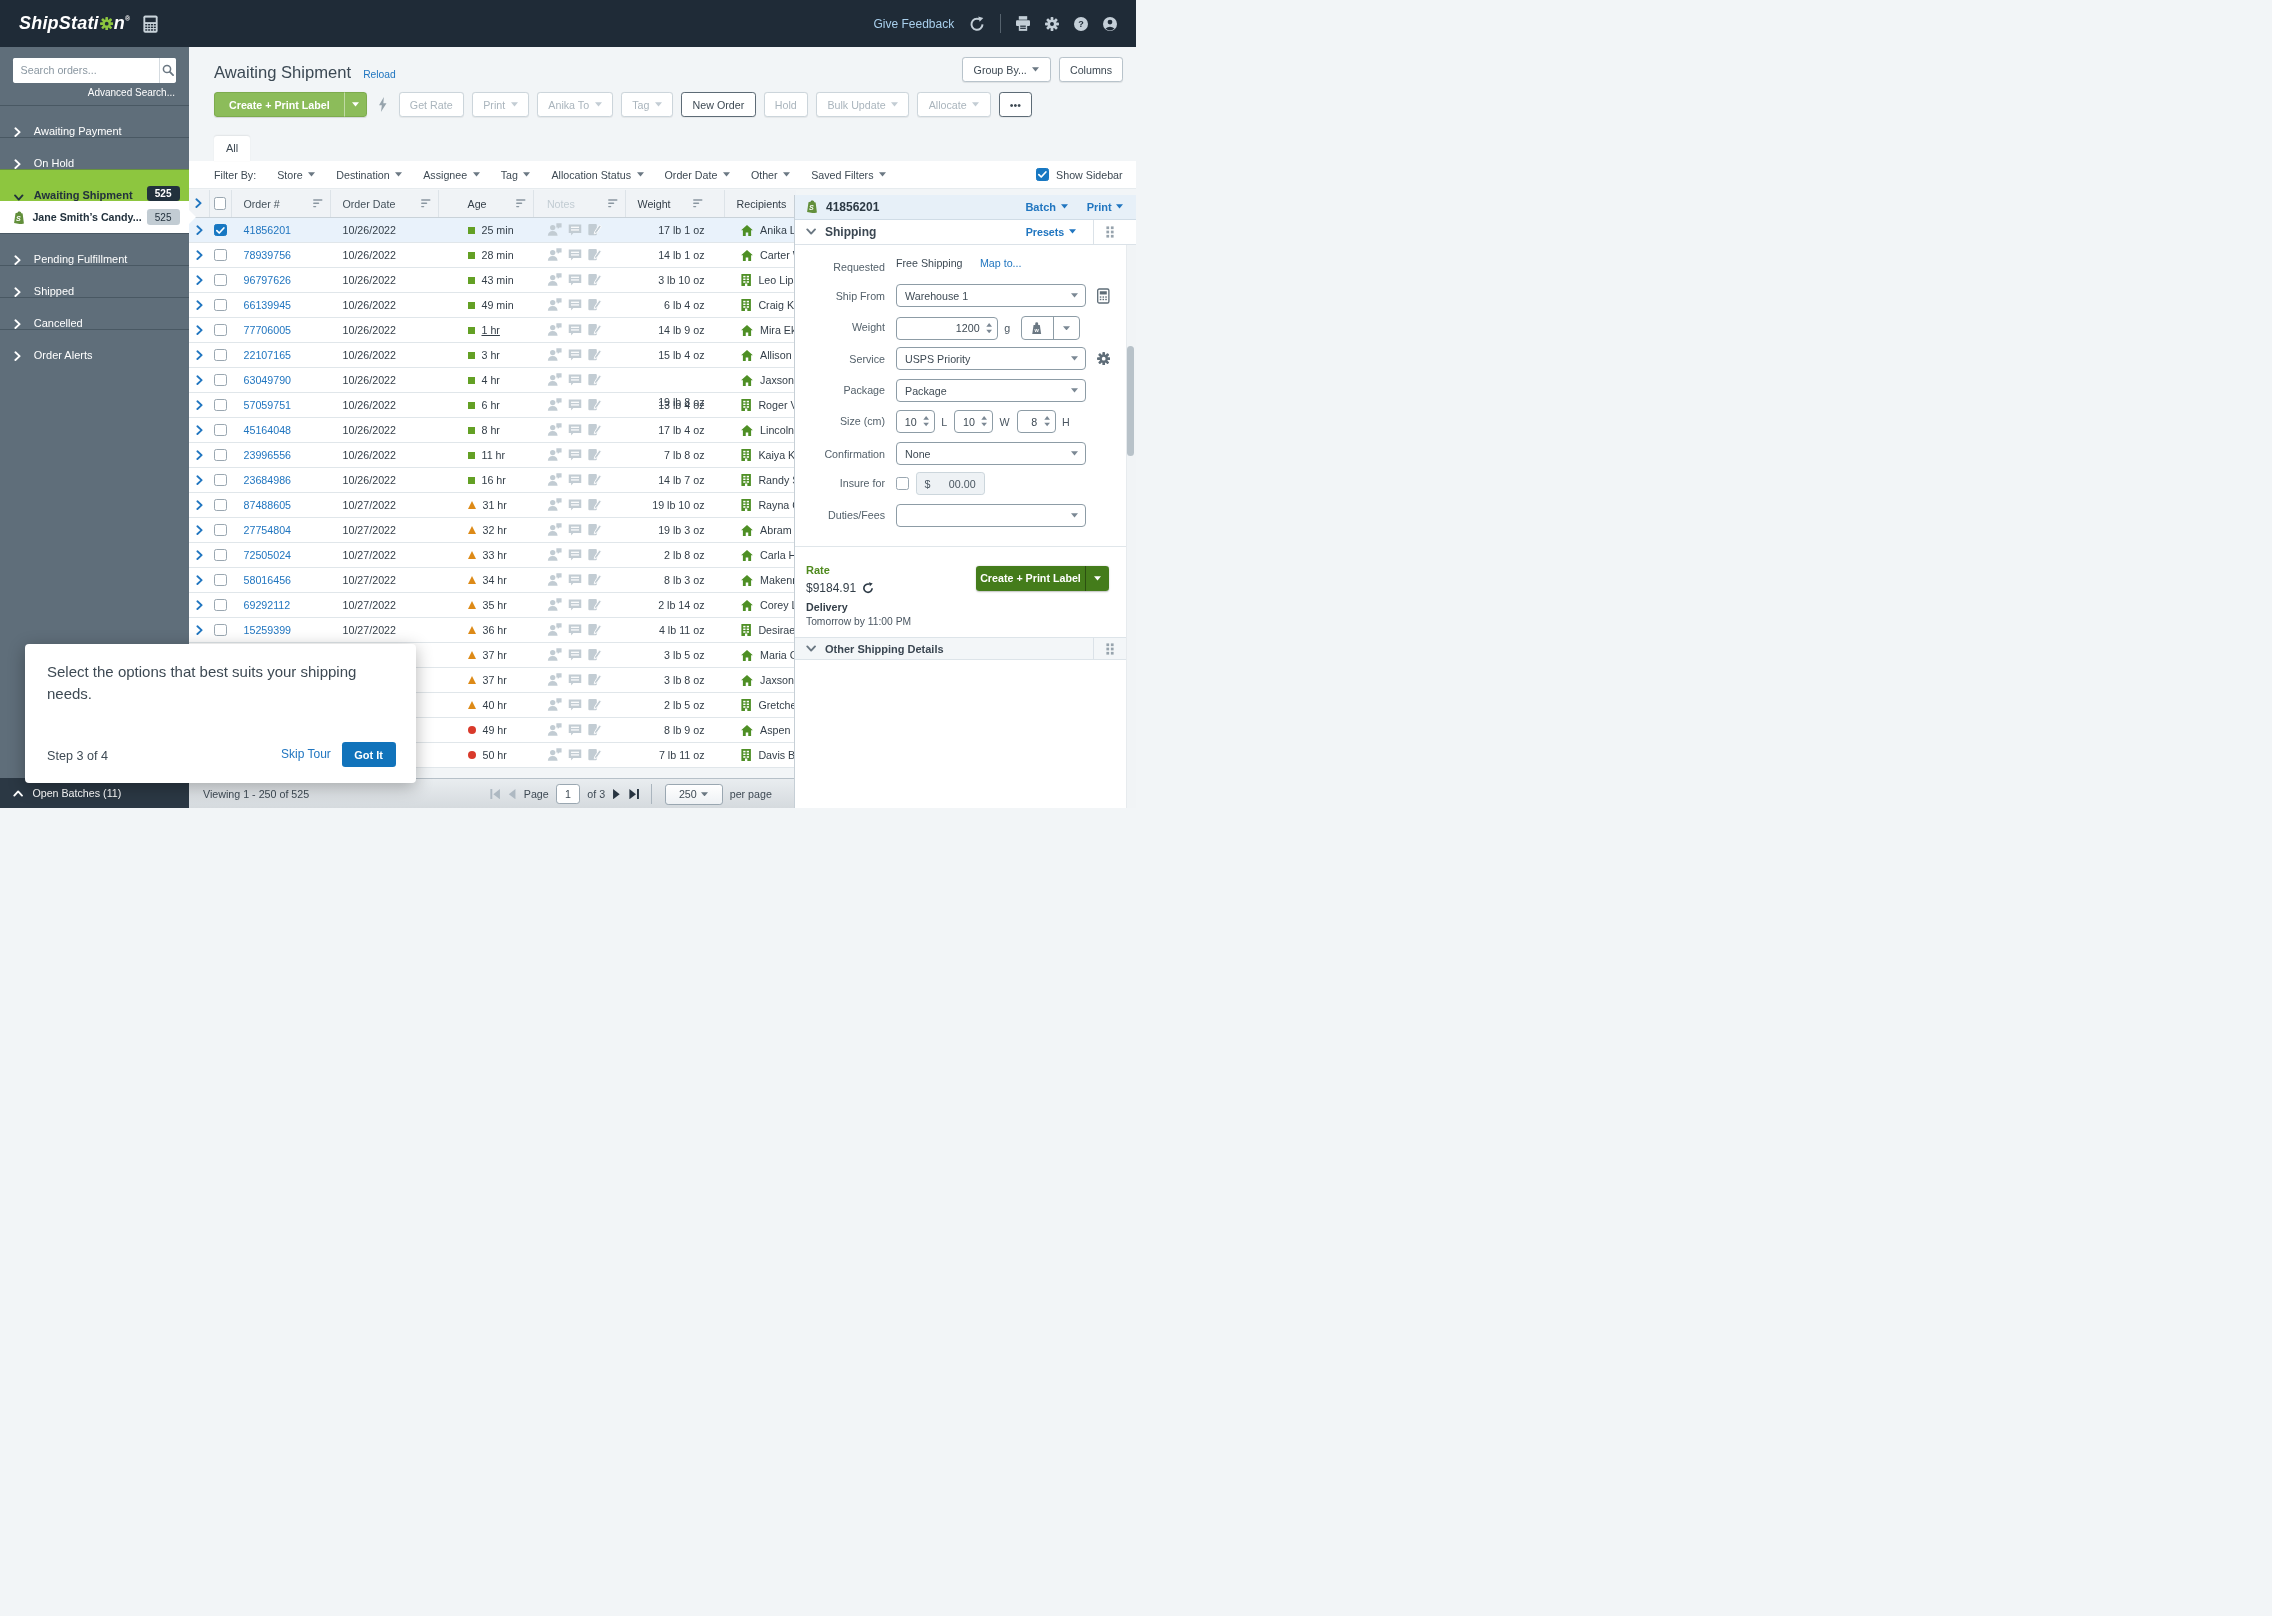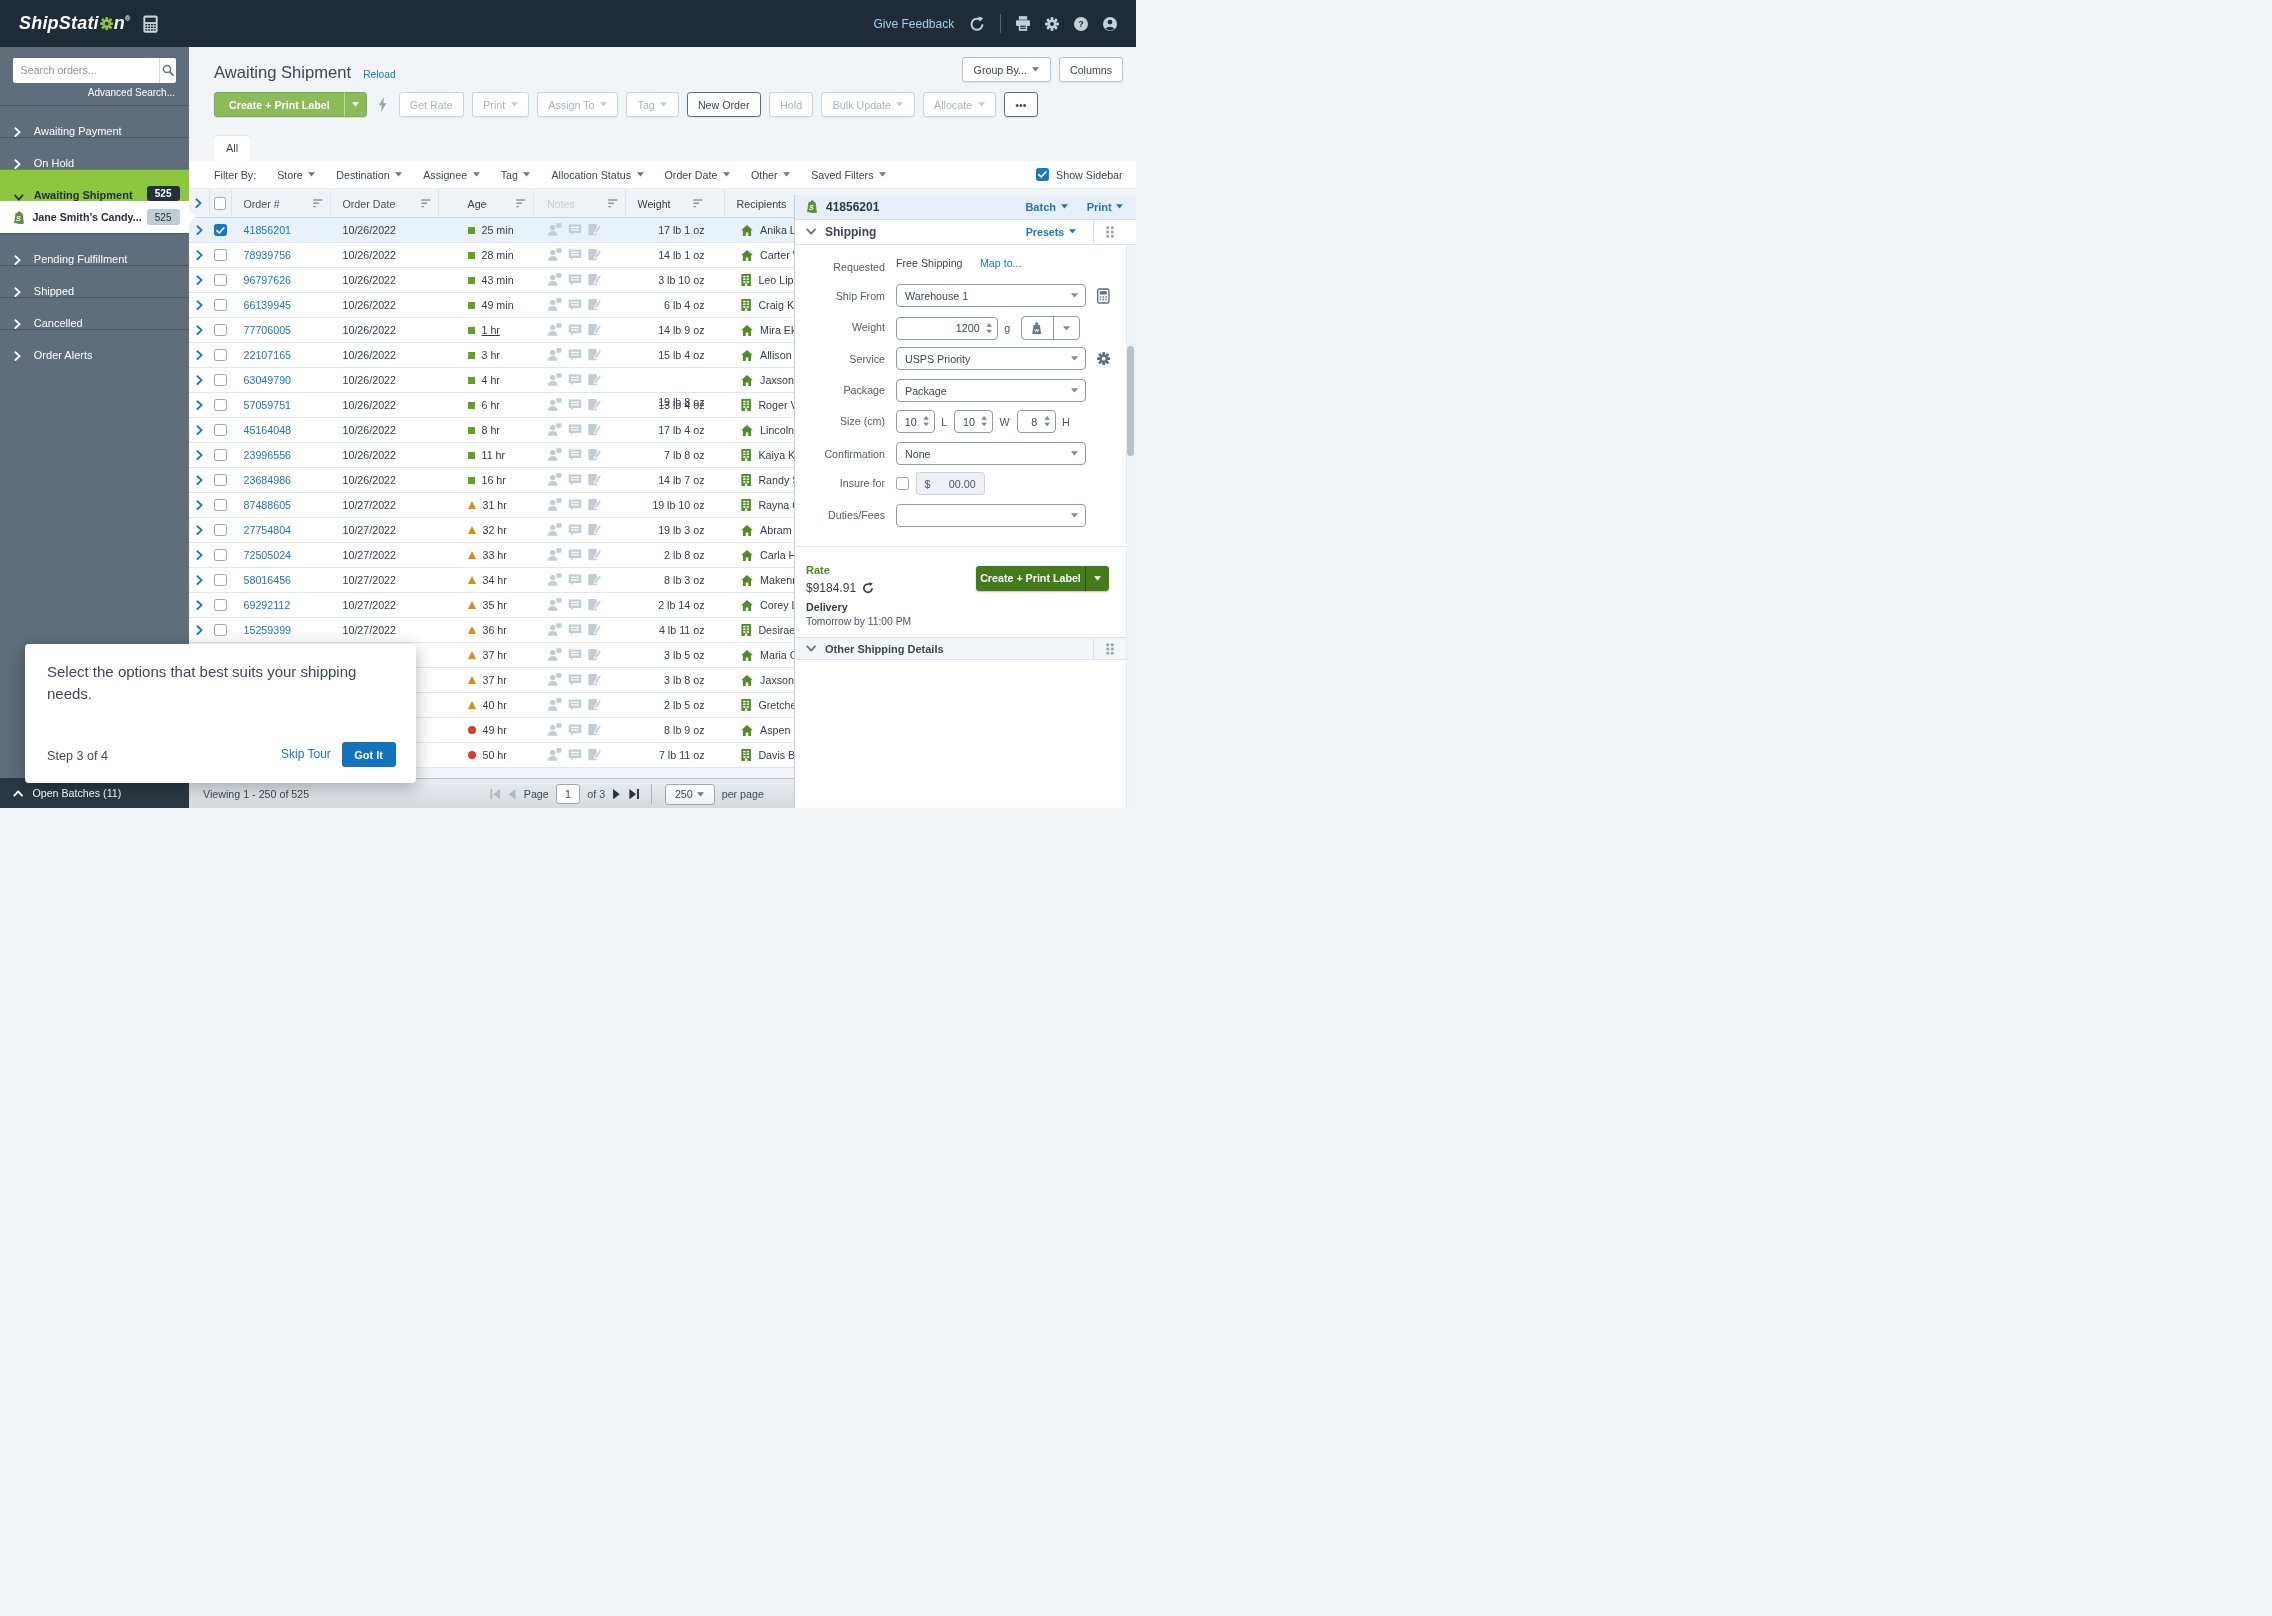--- a/index.html
+++ b/index.html
@@ -88,21 +88,21 @@
   .c-recip{padding-left:16.6px;gap:7px;color:#333e48;overflow:hidden;white-space:nowrap}
   .recip-ic{color:#4e8f25;flex:none}
   
   .tfoot{position:absolute;bottom:0;left:0;width:606px;height:30px;background:linear-gradient(#e9edf0,#d5dade);border-top:0.8px solid #b6c0c8;font-size:10.7px;color:#3e4a54;z-index:2}
   .viewing{position:absolute;left:14px;top:8.7px}
   .pager{position:absolute;left:301px;top:0;height:30px;display:flex;align-items:center;gap:7px}
   .pg-ic{cursor:pointer;display:flex}
   .pg-dis{color:#aeb9c2}.pg-en{color:#273440}
   .page-input{width:24.5px;height:20.5px;border:0.8px solid #9aa7b1;border-radius:3.2px;background:#fff;text-align:center;font-size:10.7px;color:#3e4a54;font-family:inherit}
   .pg-divider{width:0.8px;height:20.5px;background:#aab5be;margin:0 5.5px}
-  .pp-select{width:50px;height:21px;border:0.8px solid #9aa7b1;border-radius:3.2px;background:linear-gradient(#fff,#eef1f4);display:flex;align-items:center;justify-content:center;gap:4.7px;cursor:pointer}
+  .pp-select{width:58px;height:21px;border:0.8px solid #9aa7b1;border-radius:3.2px;background:linear-gradient(#fff,#eef1f4);display:flex;align-items:center;justify-content:center;gap:4.7px;cursor:pointer}
   .pp-select .car{color:#6b7883}
   
   .panel{position:absolute;top:148px;right:0;width:342px;bottom:0;background:#fff;border-left:0.8px solid #c6cfd6;z-index:10}
   .p-head{height:24.5px;background:#e7f0f8;border-bottom:0.8px solid #d0dce6;display:flex;align-items:center;font-size:12px}
   .p-head .ordno{margin-left:8px;font-weight:bold;color:#2c3944}
   .p-head .bag{margin-left:11px}
   .p-links{margin-left:auto;display:flex;gap:19px;margin-right:12.6px;font-size:11px}
   .p-link{display:flex;align-items:center;gap:4.7px;font-weight:bold}
   .p-link .car{color:#2176c0}
   .p-sec{height:25px;border-bottom:0.8px solid #dbe2e8;display:flex;align-items:center;position:relative}
@@ -364,21 +364,21 @@
         </button>
         <button class="tb-btn disabled">
           <span>Print</span>
           <span class="car">
             <svg width="7" height="4.7" viewBox="0 0 10 6">
               <path d="M0 0 H10 L5 6 Z" fill="currentColor"></path>
             </svg>
           </span>
         </button>
         <button class="tb-btn disabled">
-          <span>Assign To</span>
+          <span>Anika To</span>
           <span class="car">
             <svg width="7" height="4.7" viewBox="0 0 10 6">
               <path d="M0 0 H10 L5 6 Z" fill="currentColor"></path>
             </svg>
           </span>
         </button>
         <button class="tb-btn disabled">
           <span>Tag</span>
           <span class="car">
             <svg width="7" height="4.7" viewBox="0 0 10 6">

